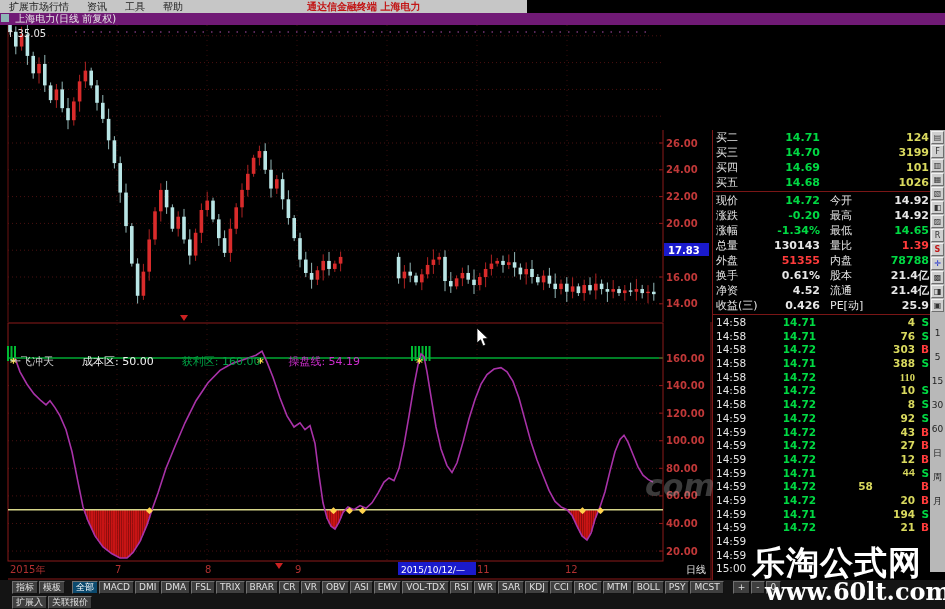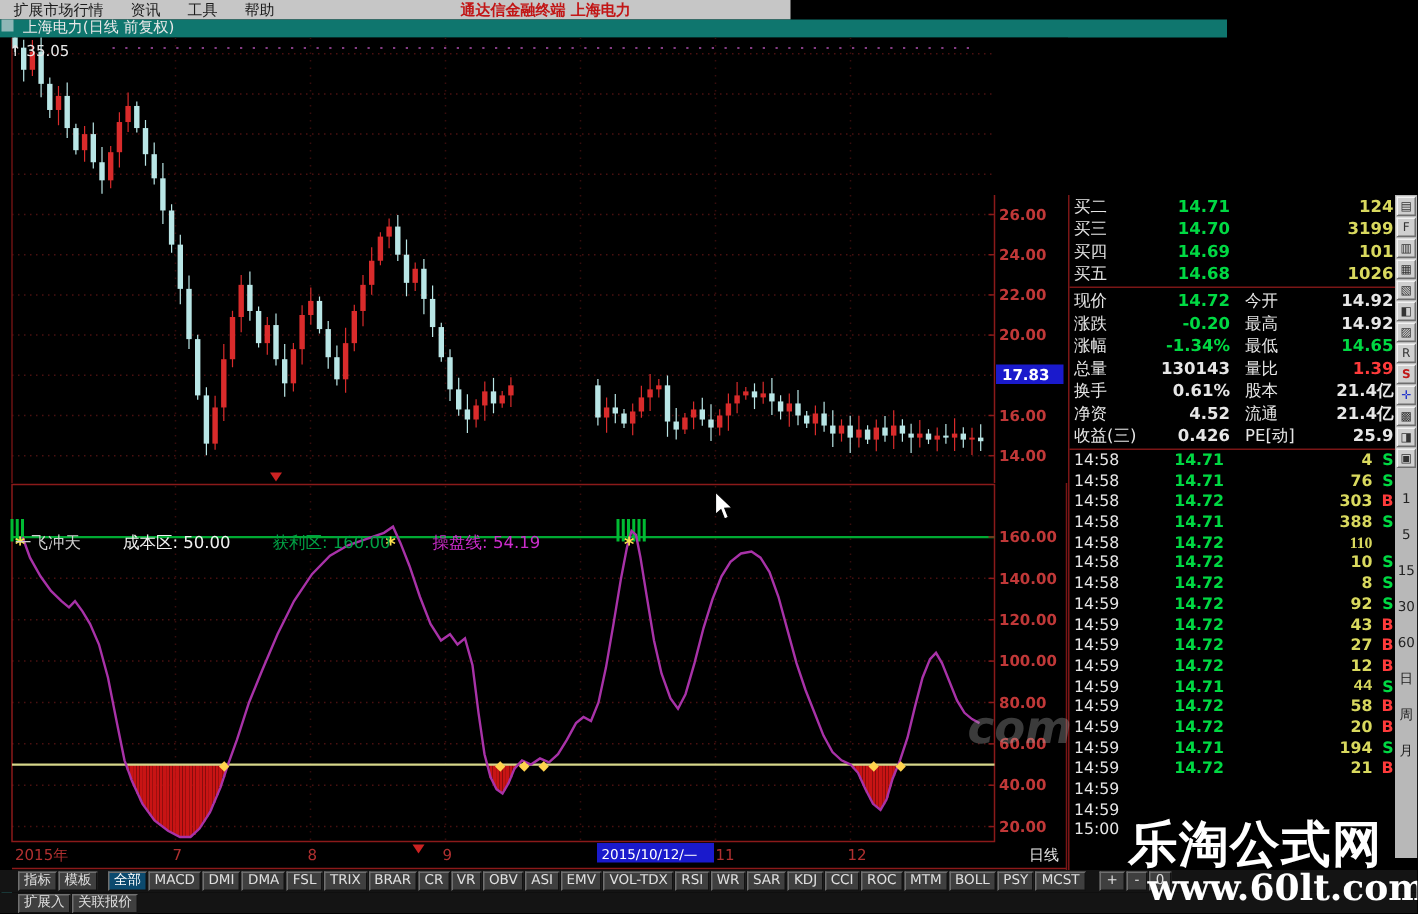--- a/index.html
+++ b/index.html
@@ -4,21 +4,21 @@
 <style>
   html,body{margin:0;padding:0;background:#000;}
   #app{position:relative;width:945px;height:609px;background:#000;overflow:hidden;
        font-family:"DejaVu Sans","Liberation Sans",sans-serif;}
   
   #menubar{position:absolute;left:0;top:0;width:527px;height:13px;background:#c6c6c6;
            display:flex;align-items:center;font-size:10px;color:#1c1c1c;}
   #menubar .mi{padding:0 9px;white-space:nowrap;}
   #menubar .brand{color:#c21616;font-weight:bold;padding:0 5px;}
   
-  #titlebar{position:absolute;left:0;top:13px;width:818px;height:12px;background:#0f766e;
+  #titlebar{position:absolute;left:0;top:13px;width:945px;height:12px;background:#701a75;
             color:#e8e8e8;font-size:10px;line-height:12px;}
   #titlebar .ticon{display:inline-block;width:8px;height:8px;background:#8fb7b7;margin:0 3px 0 1px;}
   
   .strip{position:absolute;background:#9a9a9a;}
   
   #ksvg{position:absolute;left:0;top:25px;}
   #isvg{position:absolute;left:0;top:322px;}
   
   #ihead{position:absolute;left:10px;top:325px;font-size:11px;white-space:nowrap;margin-top:29px;}
   #ihead span{margin-right:14px;}
@@ -500,20 +500,26 @@
         <div class="ql2">最低</div>
         <div class="qv2" style="color: rgb(0, 217, 67);">14.65</div>
       </div>
       <div class="qrow">
         <div class="ql">总量</div>
         <div class="qv" style="color: rgb(230, 230, 230);">130143</div>
         <div class="ql2">量比</div>
         <div class="qv2" style="color: rgb(255, 59, 59);">1.39</div>
       </div>
       <div class="qrow">
+        <div class="ql">外盘</div>
+        <div class="qv" style="color: rgb(255, 59, 59);">51355</div>
+        <div class="ql2">内盘</div>
+        <div class="qv2" style="color: rgb(0, 217, 67);">78788</div>
+      </div>
+      <div class="qrow">
         <div class="ql">换手</div>
         <div class="qv" style="color: rgb(230, 230, 230);">0.61%</div>
         <div class="ql2">股本</div>
         <div class="qv2" style="color: rgb(230, 230, 230);">21.4亿</div>
       </div>
       <div class="qrow">
         <div class="ql">净资</div>
         <div class="qv" style="color: rgb(230, 230, 230);">4.52</div>
         <div class="ql2">流通</div>
         <div class="qv2" style="color: rgb(230, 230, 230);">21.4亿</div>
@@ -593,21 +599,21 @@
       </div>
       <div class="trow">
         <div class="tt">14:59</div>
         <div class="tp" style="color: rgb(0, 217, 67);">14.71</div>
         <div class="tv" style="color: rgb(217, 217, 94); font-family: Liberation Mono, monospace;">44</div>
         <div class="tf" style="color: rgb(0, 217, 67);">S</div>
       </div>
       <div class="trow">
         <div class="tt">14:59</div>
         <div class="tp" style="color: rgb(0, 217, 67);">14.72</div>
-        <div class="tv" style="color: rgb(217, 217, 94);">58</div>
+        <div class="tv" style="color: rgb(217, 217, 94); text-align: center;">58</div>
         <div class="tf" style="color: rgb(255, 59, 59);">B</div>
       </div>
       <div class="trow">
         <div class="tt">14:59</div>
         <div class="tp" style="color: rgb(0, 217, 67);">14.72</div>
         <div class="tv" style="color: rgb(217, 217, 94);">20</div>
         <div class="tf" style="color: rgb(255, 59, 59);">B</div>
       </div>
       <div class="trow">
         <div class="tt">14:59</div>

